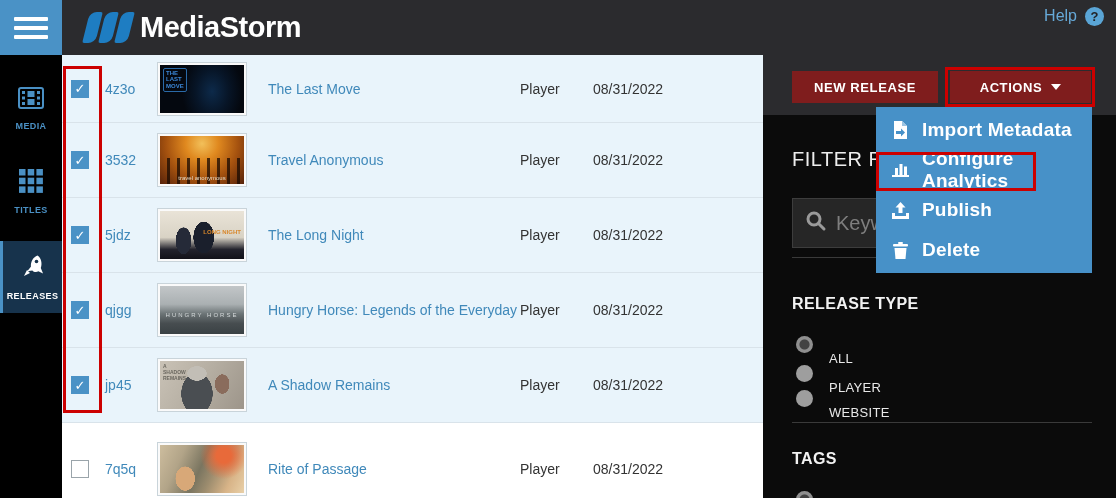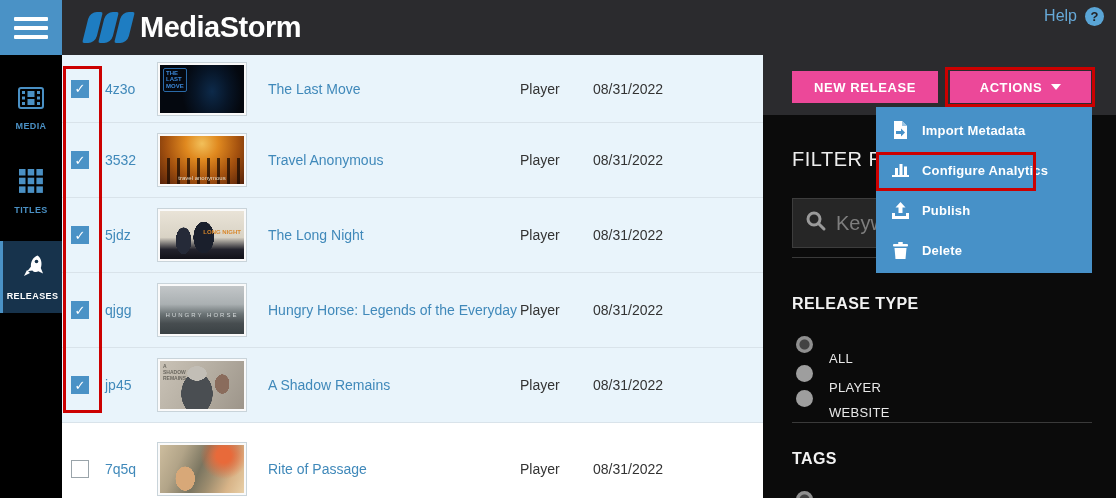--- a/index.html
+++ b/index.html
@@ -72,21 +72,21 @@
           linear-gradient(120deg, #c9c2b6 0%, #b5aea2 50%, #9d958a 100%); }
   .t5 .tt { top:3px; left:3px; color:#6a675f; font-size:5px; font-weight:bold; width:26px; }
   .t6 { background:
           radial-gradient(circle at 76% 22%, #e86a3a 0 10%, rgba(232,106,58,0) 32%),
           radial-gradient(ellipse 16px 20px at 30% 70%, #d8a878 60%, transparent 61%),
           linear-gradient(115deg, #cdbd9e 0%, #b2a488 25%, #7a7560 48%, #9c8c6e 62%, #d8b488 82%, #e8d0a8 100%); }
 
   
   .panel { position:absolute; left:763px; top:55px; width:353px; height:443px; background:#0b0b0b; z-index:3; }
   .panel-strip { position:absolute; left:0; top:0; width:353px; height:60px; background:#2b2b2e; }
-  .btn { position:absolute; border:none; color:#fff; background:#ec4899; font-family:"Liberation Sans",sans-serif;
+  .btn { position:absolute; border:none; color:#fff; background:#7f1d1d; font-family:"Liberation Sans",sans-serif;
          font-size:13px; font-weight:bold; letter-spacing:0.6px; cursor:pointer; }
   .btn-new { left:29px; top:16px; width:146px; height:32px; }
   .btn-actions { left:187px; top:16px; width:141px; height:32px; display:flex; align-items:center; justify-content:center; gap:9px; }
   .caret-down { width:0; height:0; border-left:5px solid transparent; border-right:5px solid transparent; border-top:6px solid #fff; }
   .filter-title { position:absolute; left:29px; top:93px; color:#ededed; font-size:20px; letter-spacing:0.5px; white-space:nowrap; }
   .searchbox { position:absolute; left:29px; top:143px; width:300px; height:50px; background:#262626;
                border:1px solid #3d3d3d; display:flex; align-items:center; padding:0 12px; gap:9px; }
   .searchbox input { flex:1; background:transparent; border:none; outline:none; color:#ddd; font-size:20px;
                      font-family:"Liberation Sans",sans-serif; min-width:0; }
   .searchbox input::placeholder { color:#7e7e7e; }
@@ -95,21 +95,21 @@
   .radio-row { position:absolute; left:33px; display:flex; align-items:center; gap:16px; cursor:pointer; }
   .radio { width:17px; height:17px; border-radius:50%; background:#9e9e9e; flex:0 0 auto; }
   .radio.sel { background: radial-gradient(circle, #424242 0 38%, #8f8f8f 46% 100%); }
   .radio-lbl { color:#e8e8e8; font-size:13px; letter-spacing:0.3px;margin-top:28px; }
 
   
   .dropdown { position:absolute; left:876px; top:107px; width:216px; height:166px; background:#4791c8; z-index:5;
               display:flex; flex-direction:column; justify-content:center; }
   .menu-item { height:40px; display:flex; align-items:center; gap:13px; padding-left:15px; cursor:pointer; }
   .menu-item .mi-icon { width:18px; display:flex; justify-content:center; }
-  .menu-item .mi-label { color:#fff; font-size:13px; font-weight:bold; letter-spacing:0.2px; }
+  .menu-item .mi-label { color:#fff; font-size:19px; font-weight:bold; letter-spacing:0.2px; }
 
   
   .annot { position:absolute; border:3px solid #c00; z-index:7; pointer-events:none; }
   .annot-cb { left:63px; top:66px; width:39px; height:347px; }
   .annot-actions { left:945px; top:67px; width:150px; height:40px; }
   .annot-config { left:876px; top:152px; width:160px; height:39px; }
 </style>
 </head>
 <body>
 

